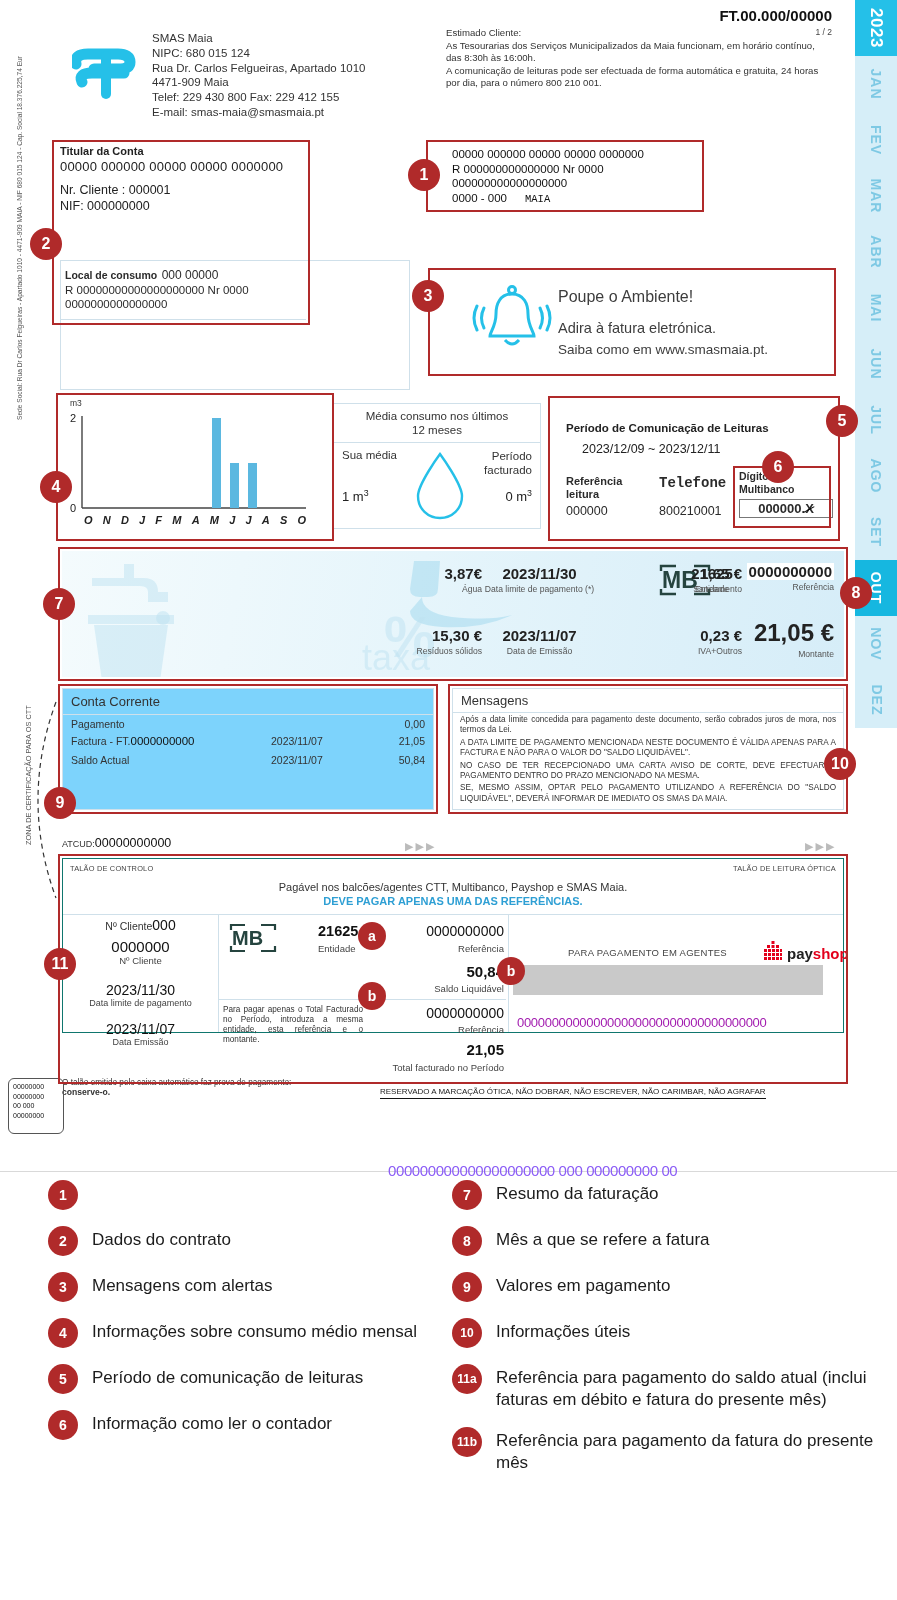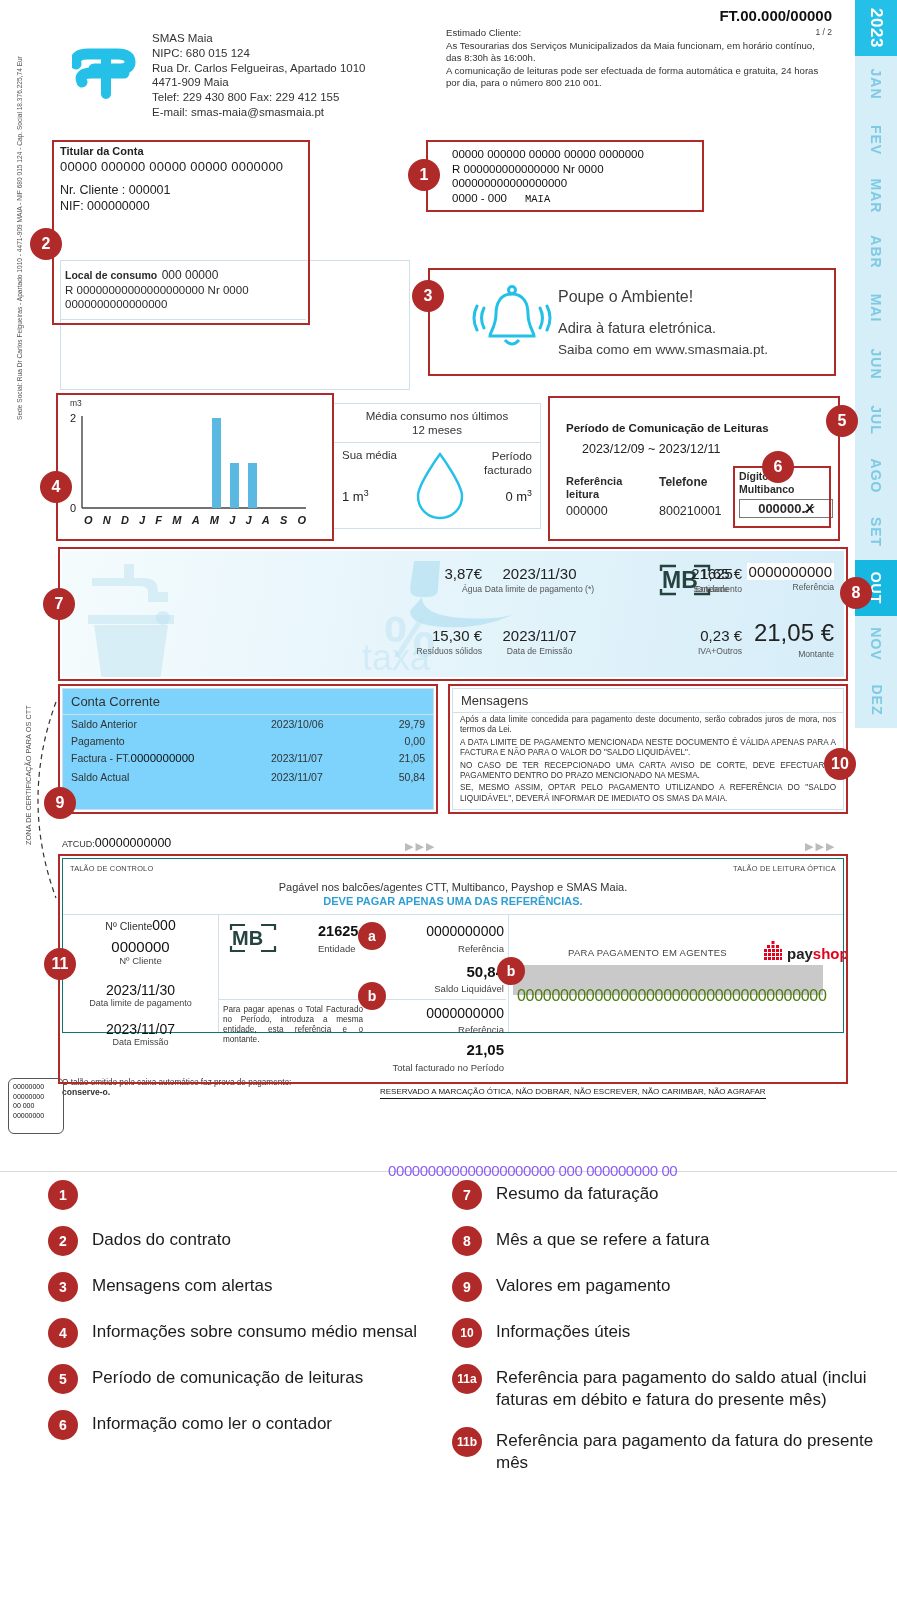--- a/index.html
+++ b/index.html
@@ -145,21 +145,21 @@
   .media .r2 { position: absolute; right: 8px; top: 84px; font-size: 13px; color: #222; }
   .drop { position: absolute; left: 78px; top: 46px; }
   sup { font-size: .68em; vertical-align: super; }
 
   
   .leituras { position: absolute; left: 554px; top: 400px; width: 290px; height: 133px; }
   .leituras .t { position: absolute; left: 12px; top: 22px; font-size: 11.5px; font-weight: bold; color: #222; }
   .leituras .d { position: absolute; left: 28px; top: 42px; font-size: 12.5px; color: #222; }
   .leituras .c1l { position: absolute; left: 12px; top: 75px; font-size: 11px; font-weight: bold; line-height: 13px; }
   .leituras .c1v { position: absolute; left: 12px; top: 104px; font-size: 12.5px; }
-  .leituras .c2l { position: absolute; left: 105px; top: 75px; font-size: 12px; font-weight: bold; }
+  .leituras .c2l { position: absolute; left: 105px; top: 75px; font-size: 14px; font-weight: bold; font-family: Liberation Mono, monospace; }
   .leituras .c2v { position: absolute; left: 105px; top: 104px; font-size: 12.5px; }
   .digbox { position: absolute; left: 185px; top: 70px; width: 94px; }
   .digbox .lbl { font-size: 10.5px; font-weight: bold; line-height: 12.5px; }
   .digbox .inp {
     margin-top: 4px; border: 1.4px solid #777; background: #fff;
     font-size: 13px; font-weight: bold; text-align: center; padding: 1px 2px;
     position: relative;
   }
   .digbox .inp .strike { position: relative; }
   .digbox .inp .strike::after {
@@ -168,21 +168,21 @@
   }
 
   
   .billing {
     position: absolute; left: 62px; top: 551px; width: 782px; height: 126px;
     background: linear-gradient(100deg,#f4fbfd 0%,#e6f5fb 45%,#d6edf8 100%);
     overflow: hidden;
   }
   .billing .wm { position: absolute; opacity: .5; }
   .bc { position: absolute; text-align: right; }
-  .bc .v { font-size: 15px; color: #222; }
+  .bc .v { font-size: 15px; color: #222; font-weight: bold; }
   .bc .k { font-size: 8.6px; color: #555; margin-top: 2px; }
   .bc .v.big { font-size: 24px; }
   .refhl { background: #ffffff; padding: 0 2px; }
 
   
   .cc { position: absolute; left: 62px; top: 688px; width: 372px; height: 122px;
         border: 1px solid #cfe0ea; background: #7dd3fc; }
   .cc h3 { font-size: 13px; font-weight: normal; color: #333; padding: 5px 0 5px 8px;
            border-bottom: 1px solid #cfe0ea; }
   .cc .row { position: relative; font-size: 10.5px; color: #333; padding: 3px 8px 0 8px; height: 17px;}
@@ -241,21 +241,21 @@
   .brow .refl { position: absolute; right: 4px; top: 19px; font-size: 9.5px; color: #444; }
   .brow .tot { position: absolute; right: 4px; top: 36px; font-size: 15px; font-weight: bold; color: #111; }
   .brow .totl { position: absolute; right: 4px; top: 57px; font-size: 9.5px; color: #444; }
 
   .pscol { position: absolute; left: 450px; top: 58px; right: 0; }
   .ps-head { position: absolute; left: 55px; top: 30px; font-size: 9.5px; color: #444; letter-spacing: .3px; }
   .ps-logo { position: absolute; left: 250px; top: 24px; display: flex; align-items: center; gap: 4px; }
   .ps-logo .txt { font-size: 15px; font-weight: bold; color: #222; }
   .ps-logo .txt i { font-style: normal; color: #e3001b; }
   .ps-bar { position: absolute; left: 0px; top: 48px; width: 310px; height: 30px; background: #c9c9c9; }
-  .ps-num { position: absolute; left: 4px; top: 70px; font-size: 16px; color: #4d7c0f; letter-spacing: -.3px;}
+  .ps-num { position: absolute; left: 4px; top: 98px; font-size: 13px; color: #a21caf; letter-spacing: -.3px;}
 
   
   .ftnote { position: absolute; left: 62px; top: 1078px; font-size: 8.2px; color: #333; }
   .ftnote b { font-size: 8.6px; }
   .reserv { position: absolute; left: 380px; top: 1087px; font-size: 8px; color: #222;
             border-bottom: 1.2px solid #111; padding-bottom: 2px; }
   .obox { position: absolute; left: 8px; top: 1078px; width: 56px; height: 56px;
           border: 1px solid #555; border-radius: 6px; font-size: 7px; line-height: 9.5px;
           padding: 3px 0 0 4px; color: #111; }
   .omr { position: absolute; left: 388px; top: 1162px; font-size: 15px; color: #8b5cf6;
@@ -519,25 +519,20 @@
         <div class="k" style="text-align:center">Data de Emissão</div>
       </div>
       <div class="bc" style="right:10px;top:68px;width:180px;">
         <div class="v big">21,05 €</div>
         <div class="k">Montante</div>
       </div>
     </div>
 
     <div class="cc">
       <h3>Conta Corrente</h3>
-      <div class="row">
-        <span>Saldo Anterior</span>
-        <span class="dt">2023/10/06</span>
-        <span class="am">29,79</span>
-      </div>
       <div class="row">
         <span>Pagamento</span>
         <span class="am">0,00</span>
       </div>
       <div class="row" style="height:19px">
         <span>Factura - FT.</span><span class="ftnum">0000000000</span>
         <span class="dt">2023/11/07</span>
         <span class="am">21,05</span>
       </div>
       <div class="row">

